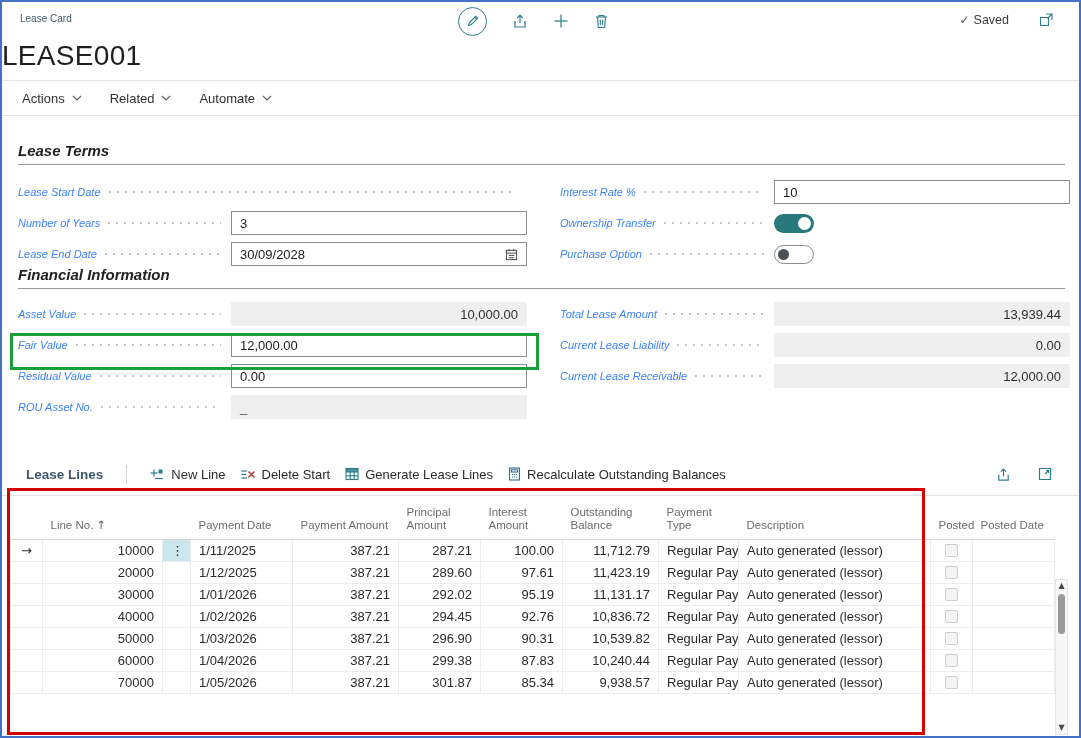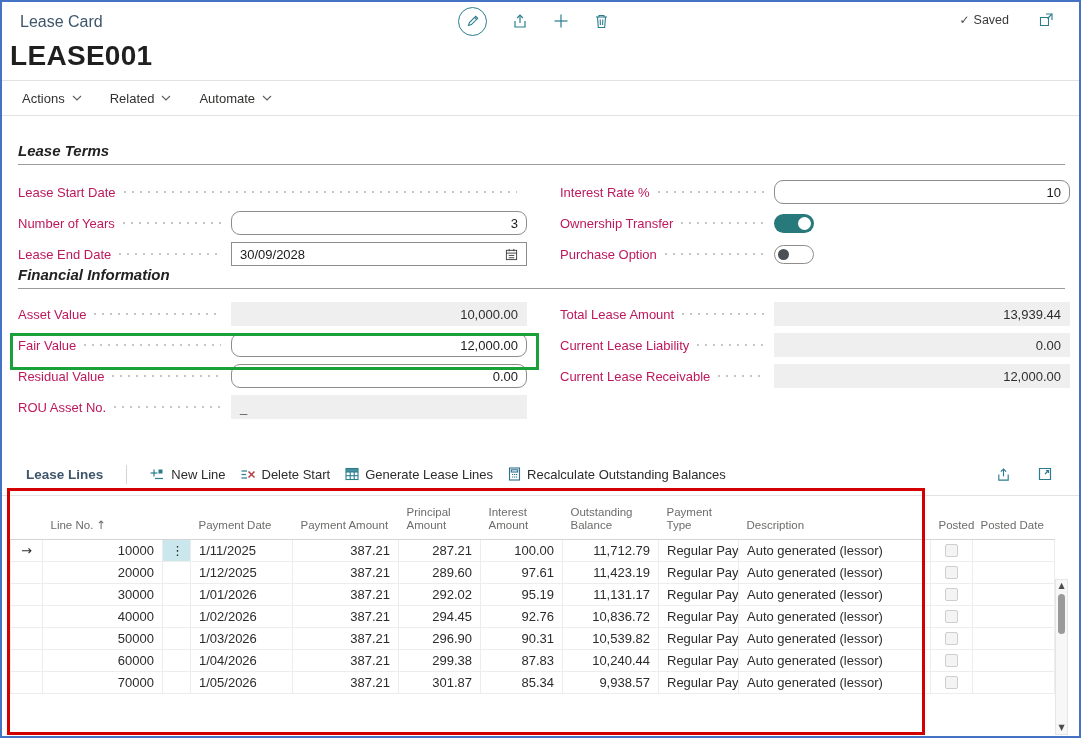--- a/index.html
+++ b/index.html
@@ -6,52 +6,52 @@
   html,body { background:#fff; }
   .page {
     width:1081px; height:738px; position:relative; overflow:hidden;
     background:#fff; border:2px solid #4472c4;
     font-family:"Liberation Sans","DejaVu Sans",sans-serif; color:#333;
   }
   .glyph { font-family:"DejaVu Sans",sans-serif; }
 
   
   .titlebar { height:36px; position:relative; }
-  .caption { position:absolute; left:18px; top:11px; font-size:16px; color:#3e566b; }
+  .caption { position:absolute; left:18px; top:11px; font-size:10px; color:#3e566b; }
   .tb-center { position:absolute; left:456px; top:3px; height:32px; display:flex; align-items:center; gap:25px; }
   .icon-circle { width:29px; height:29px; border:1px solid #2b7c8c; border-radius:50%;
     display:flex; align-items:center; justify-content:center; cursor:pointer; }
   .tb-ic { display:flex; align-items:center; justify-content:center; cursor:pointer; }
   .tb-right { position:absolute; right:25px; top:10px; display:flex; align-items:center; gap:30px; }
   .saved { font-size:12.5px; color:#3b3a39; display:flex; align-items:center; gap:4px; }
   .saved .glyph { font-size:12px; color:#4a4a4a; }
 
   
-  .page-title { margin-left:8px; height:36px; line-height:36px; font-size:28px;
-    font-weight:700; color:#1f1f1f; letter-spacing:0.3px; }
+  .page-title { margin-left:0; height:36px; line-height:36px; font-size:28px;
+    font-weight:400; color:#1f1f1f; letter-spacing:0.3px; }
   .hr { height:1px; background:#e2e2e2; }
   .hr1 { margin-top:6px; }
   .menubar { height:34px; display:flex; align-items:center; gap:28px; padding-left:20px; }
   .menu-item { display:flex; align-items:center; gap:7px; font-size:13px; color:#323130; cursor:pointer; }
 
   
   .sec-head { margin:0 0 0 16px; font-size:15px; font-weight:700; color:#222;font-style:italic; }
   .sec-rule { height:1px; background:#9b9b9b; margin:5px 14px 0 16px; }
   .fields { display:grid; grid-template-columns:509px 510px; column-gap:33px; row-gap:7px;
     margin:15px 0 0 16px; }
   .mt-lt { margin-top:26px; } .mt-fi { }
   .frow { display:flex; align-items:center; height:24px; }
-  .flabel { font-size:13px; color:#be185d; white-space:nowrap; }
+  .flabel { font-size:11px; color:#3b82f6; white-space:nowrap;font-style:italic; }
   .leader { flex:1; height:2px; margin:0 10px 0 8px;
     background-image:repeating-linear-gradient(to right,#c7c5c3 0 2px,transparent 2px 8px);
     background-repeat:repeat-x; background-position:left center; background-size:auto 2px; }
   .ctl { width:296px; flex:0 0 296px; }
   .input { height:24px; border:1px solid #8f8d8b; background:#fff; display:flex;
     align-items:center; font-size:13px; padding:0 8px; color:#1a1a1a; }
-  .input.num { justify-content:flex-end;border-radius:9px; }
+  .input.num { justify-content:flex-start; }
   .input .righticon { margin-left:auto; display:flex; }
   .dropdown { border:1px solid #4d4d4d; }
   .dropdown .val { font-weight:700; }
   .disabled { height:24px; background:#efefef; display:flex; align-items:center;
     justify-content:flex-end; font-size:13px; padding:0 9px; color:#2e2e2e; }
   .disabled.left { justify-content:flex-start; color:#555; }
   .toggle { width:40px; height:19px; border-radius:10px; position:relative; cursor:pointer; }
   .toggle.on { background:#27797c; }
   .toggle.on .knob { position:absolute; right:3px; top:3px; width:13px; height:13px;
     border-radius:50%; background:#fff; }

